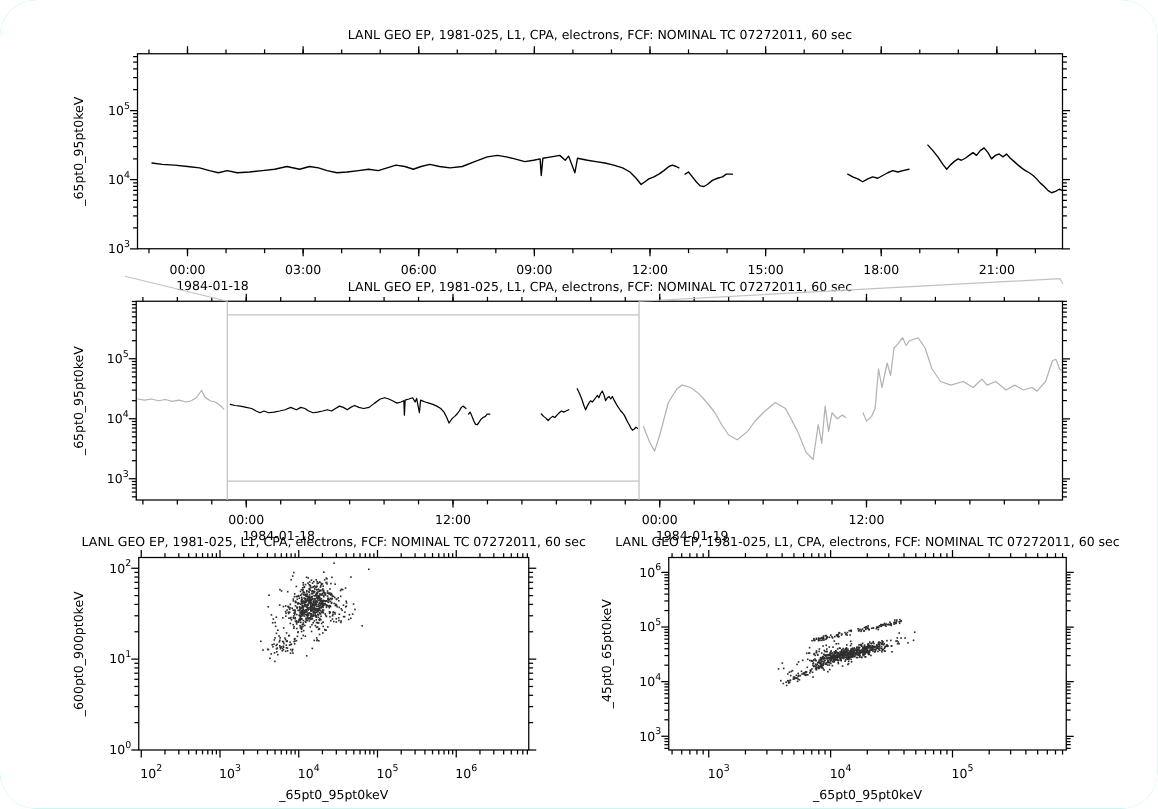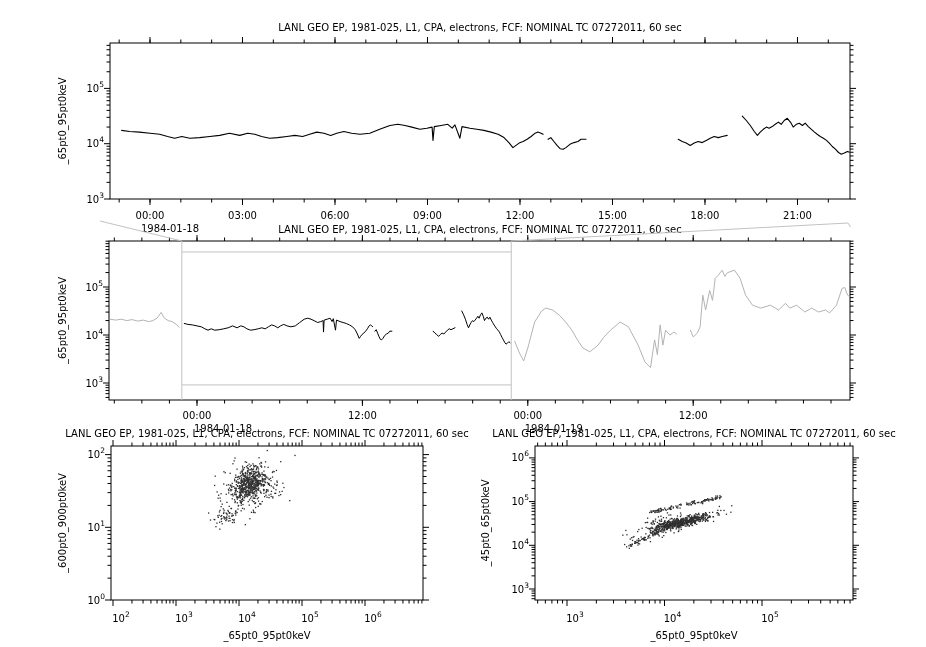--- a/index.html
+++ b/index.html
@@ -1,16 +1,16 @@
 <!DOCTYPE html>
 <html><head>
 <meta charset="utf-8">
 <style>
   html,body{margin:0;padding:0;background:#ffffff;}
-  #canvas{position:relative;width:926px;height:647px;background:#5eead4;overflow:hidden;}
+  #canvas{position:relative;width:926px;height:647px;background:#5eead4;overflow:hidden;border-radius:29px;}
   svg{font-family:"DejaVu Sans","Liberation Sans",sans-serif;}
   svg text{fill:#000000;}
 </style>
 </head>
 <body>
 
 <div id="canvas">
   <svg id="chart-svg" width="926" height="647" viewBox="0 0 926 647">
       <defs>
         <clipPath id="clip-top_timeseries">

